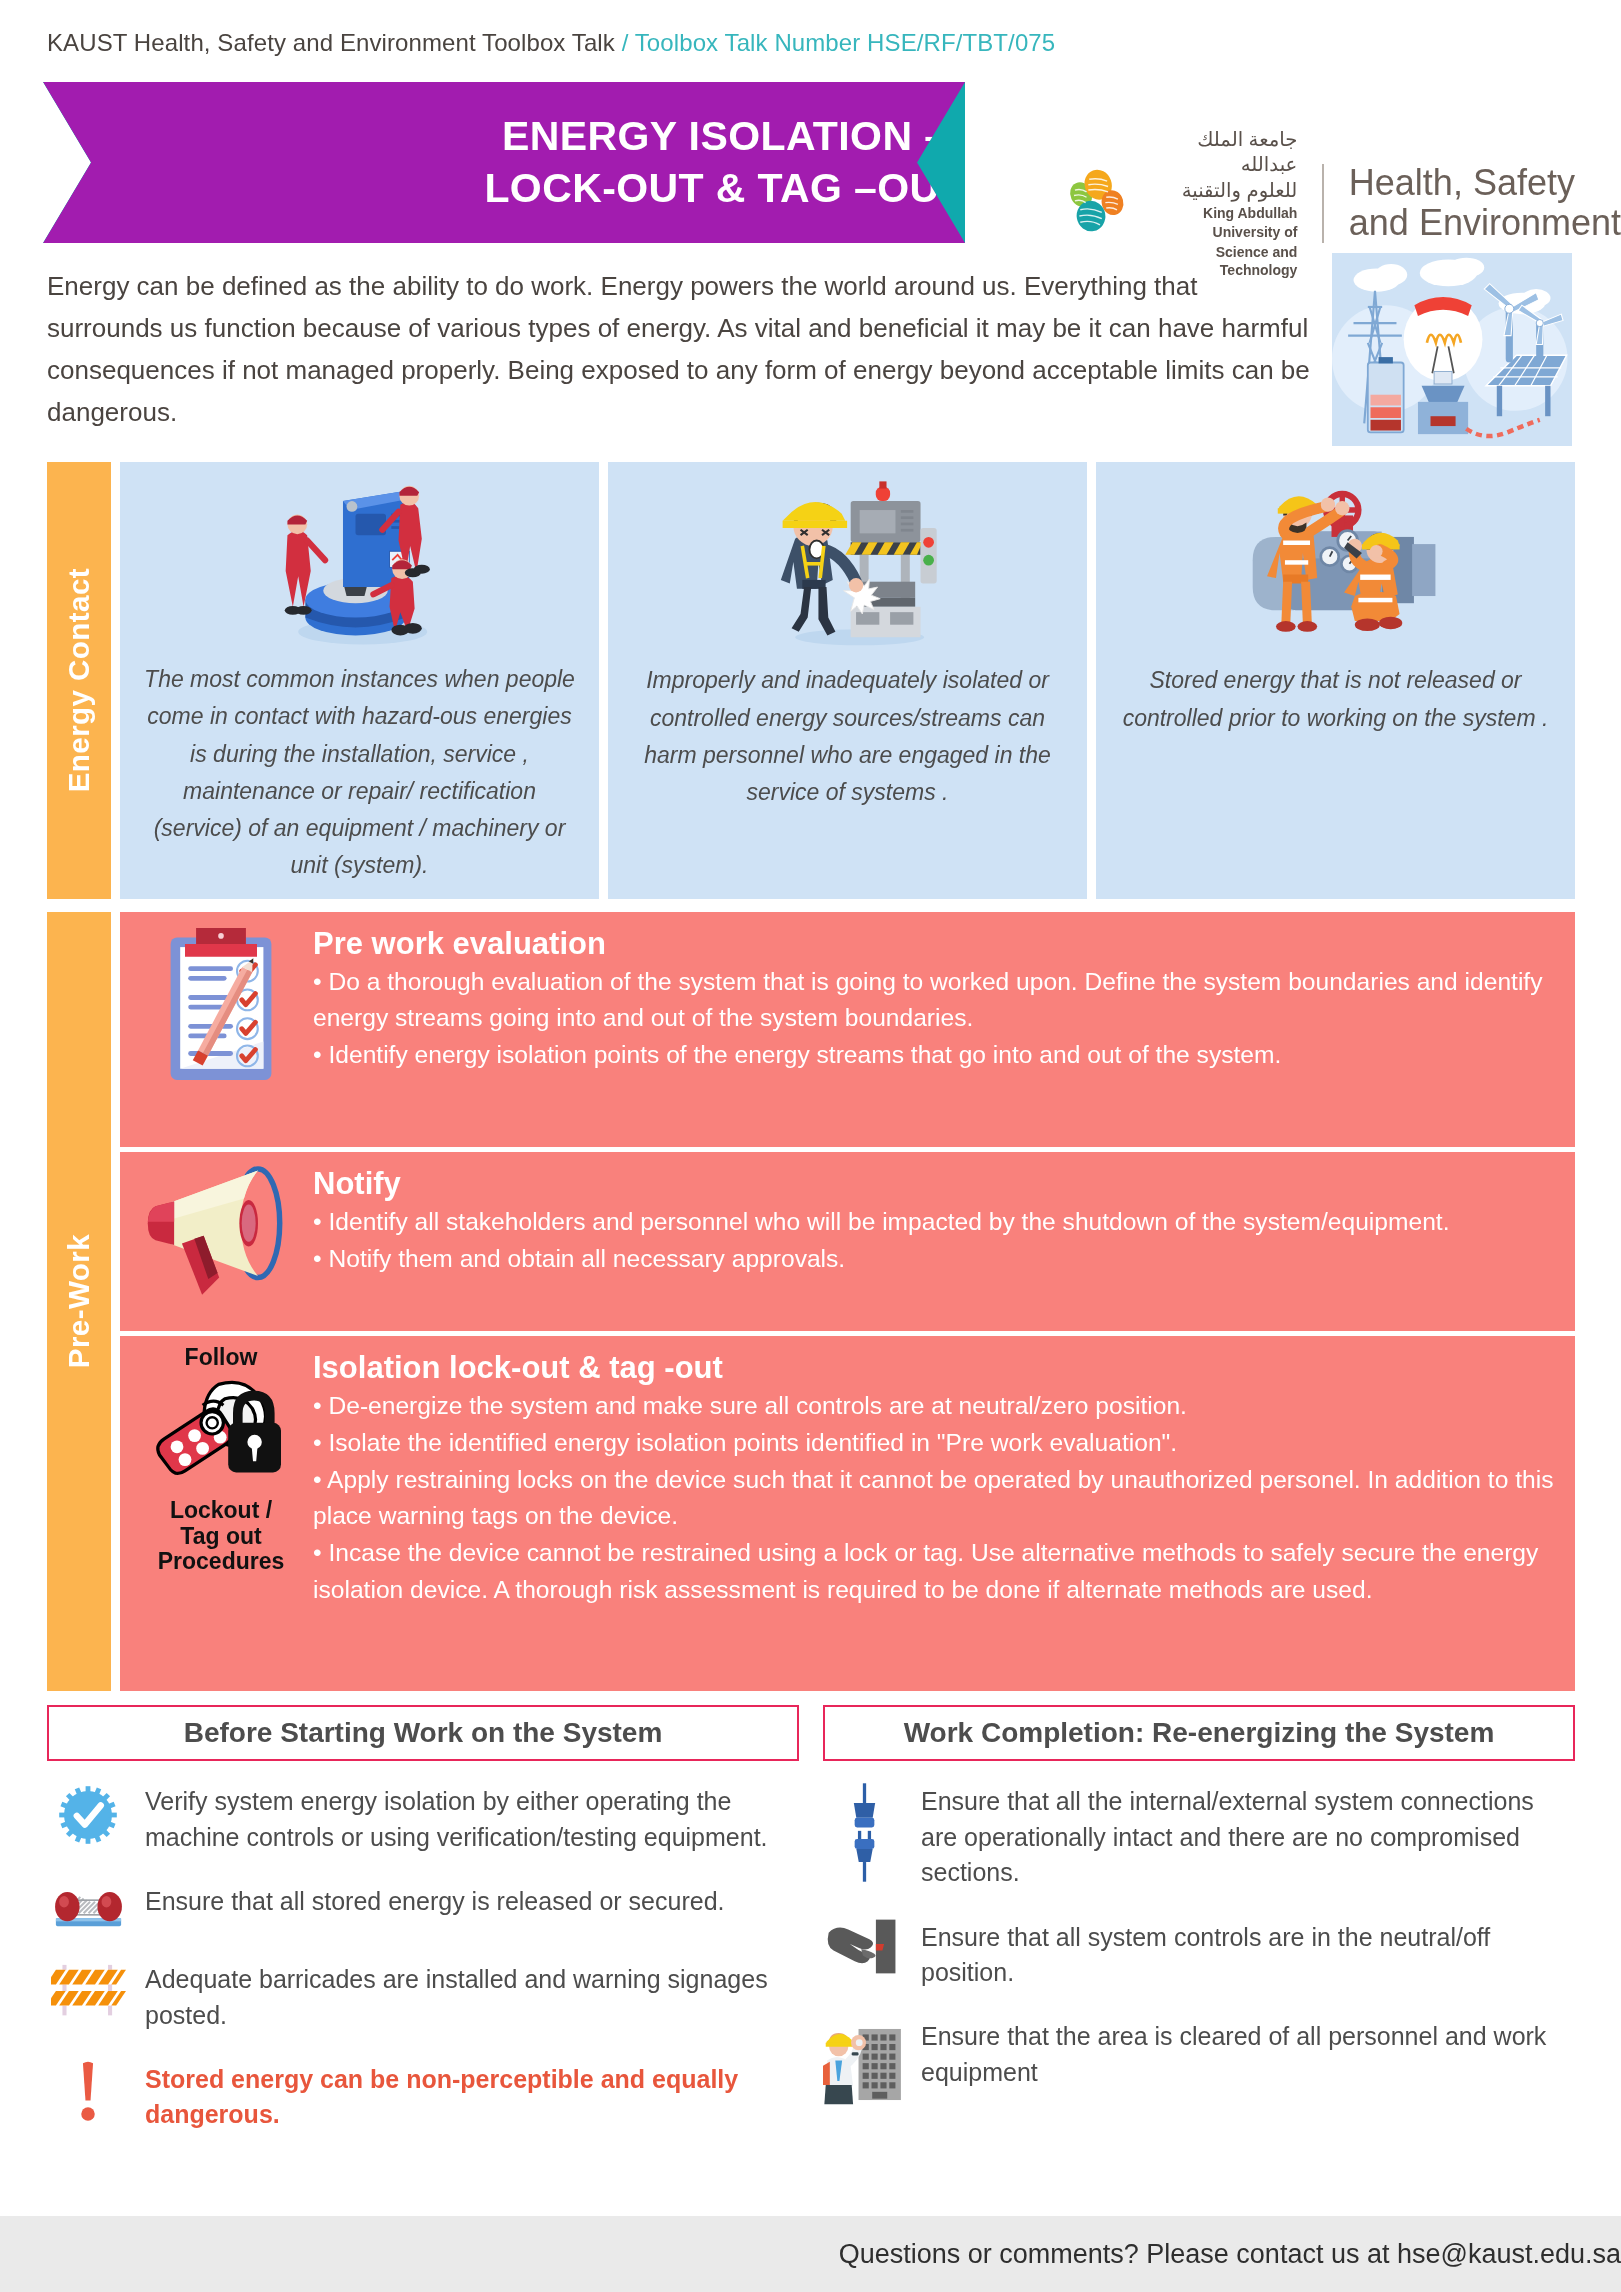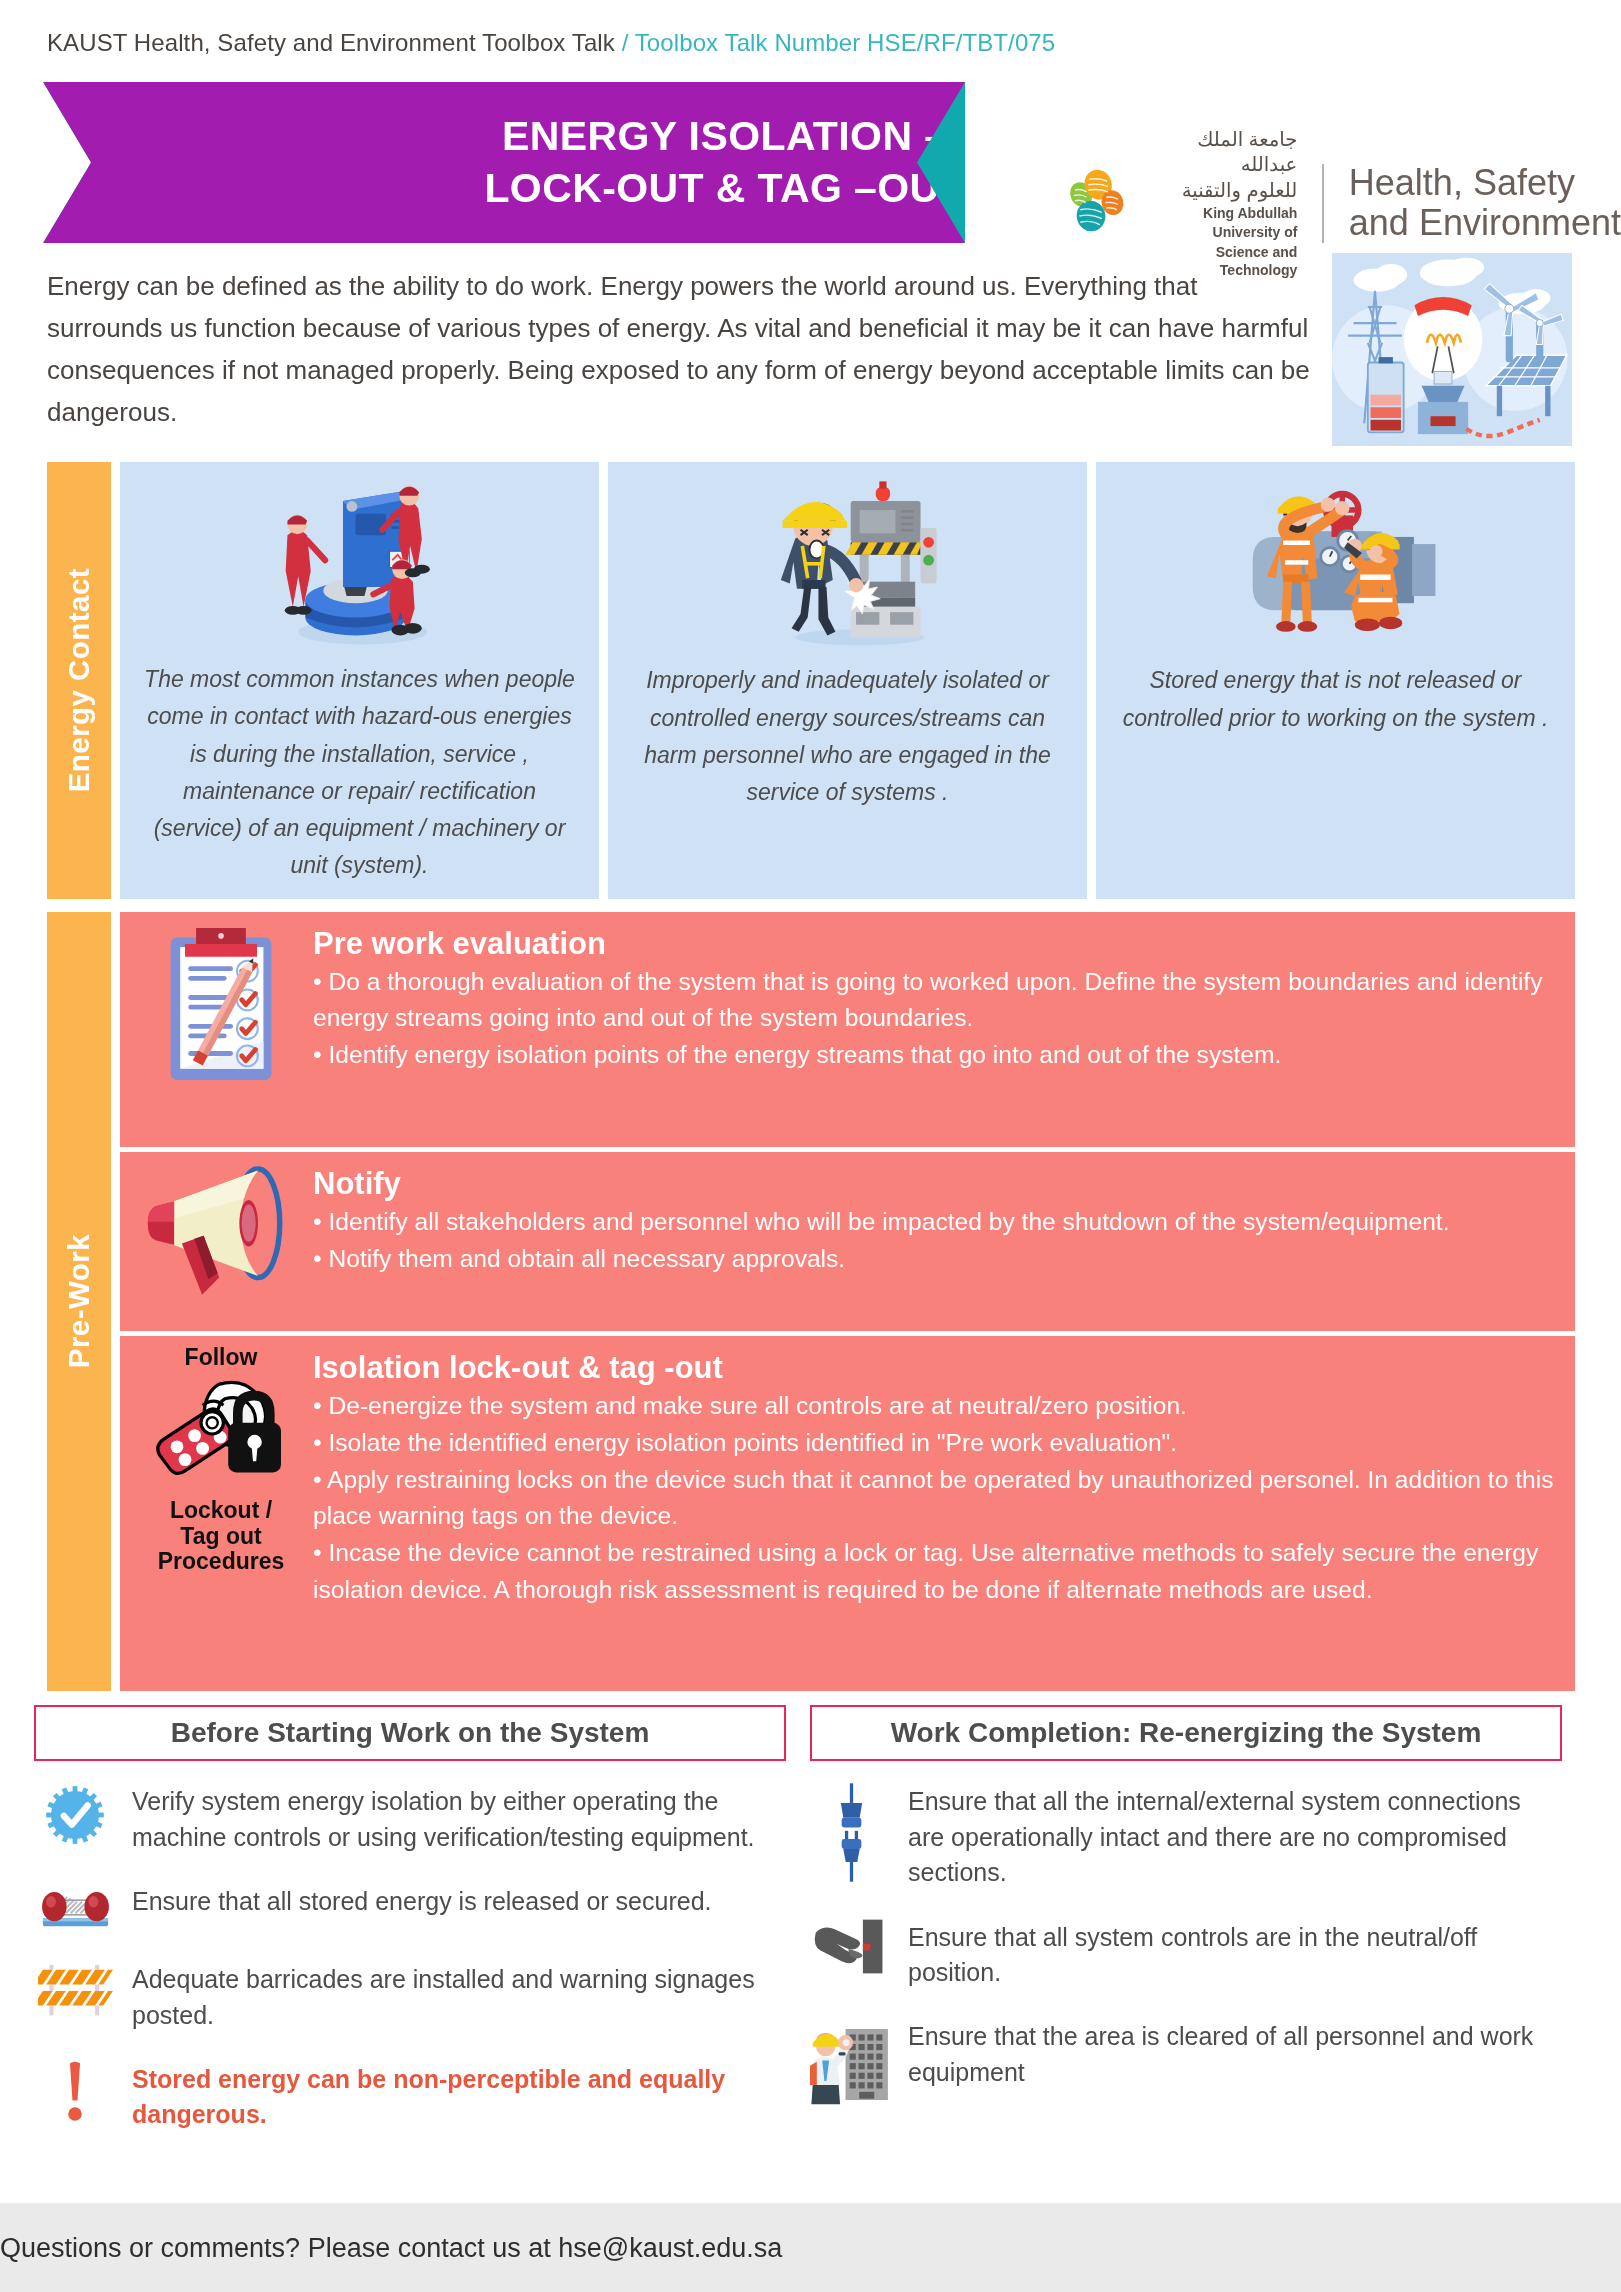--- a/index.html
+++ b/index.html
@@ -157,44 +157,44 @@
     color: #ffffff; font-size: 24.6px; line-height: 1.47; margin-bottom: 0.9px;
   }
   .pw-body li::before { content: "• "; }
   .lockout-cap {
     color: #111; font-weight: bold; font-size: 23px; line-height: 1.1; text-align: center;
   }
 
   
   .bottom {
     position: absolute;
-    left: 34px; top: 1705px;
+    left: 47px; top: 1705px;
     width: 1528px; height: 502px;
     display: flex; gap: 24px;
   }
   .bcol { flex: 1; display: flex; flex-direction: column; }
   .bhead {
     border: 2.7px solid #e8265a;
     height: 56px;
     display: flex; align-items: center; justify-content: center;
     margin-bottom: 21.5px;
   }
   .bhead span { font-size: 28px; font-weight: bold; color: #4d4d4d; }
   .brow { display: flex; align-items: flex-start; gap: 16px; margin-bottom: 27px; }
   .brow .bicon { width: 82px; flex: none; display: flex; align-items: flex-start; justify-content: center; }
   .brow p { font-size: 25px; color: #4c4c4c; line-height: 1.42; padding-top: 1.8px; }
   .brow.warn p { color: #e8563c; font-weight: bold; }
 
   
   .footer {
     position: absolute;
     left: 0; bottom: 0;
-    width: 1621px; height: 90px;
+    width: 1621px; height: 77px;
     background: #eaeaea;
-    display: flex; align-items: center; justify-content: flex-start;
+    display: flex; align-items: center; justify-content: flex-end;
   }
   .footer span { font-size: 27px; color: #2e2e2e; }
 
   svg { display: block; }
 </style>
 </head>
 <body>
 
 <div class="page">
 

